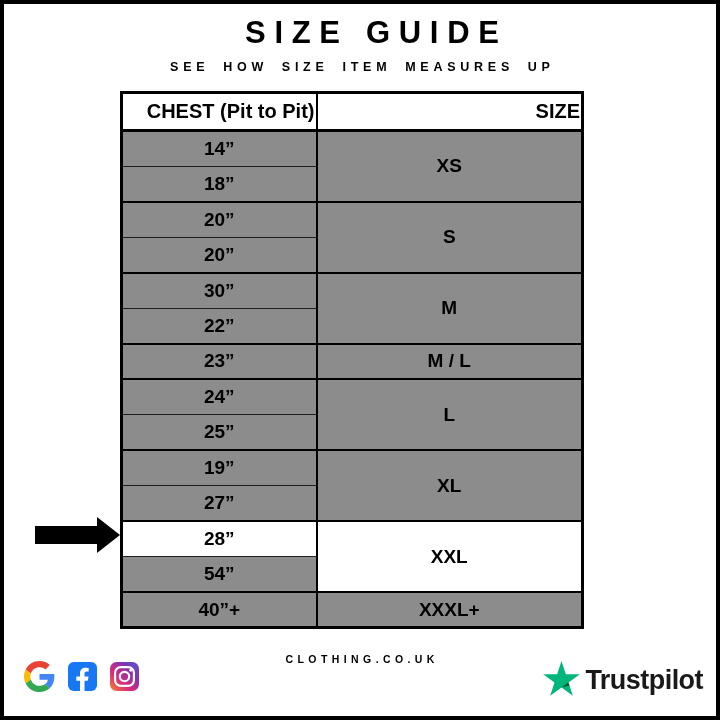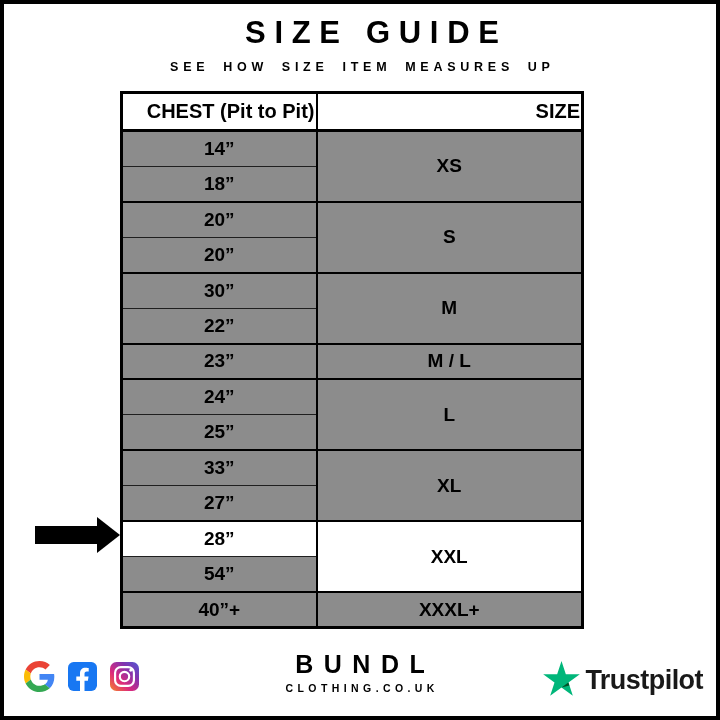--- a/index.html
+++ b/index.html
@@ -143,21 +143,21 @@
         <td class="size group-start" rowspan="1">M / L</td>
       </tr>
       <tr>
         <td class="chest group-start">24”</td>
         <td class="size group-start" rowspan="2">L</td>
       </tr>
       <tr>
         <td class="chest">25”</td>
       </tr>
       <tr>
-        <td class="chest group-start">33”</td>
+        <td class="chest group-start">19”</td>
         <td class="size group-start" rowspan="2">XL</td>
       </tr>
       <tr>
         <td class="chest">27”</td>
       </tr>
       <tr>
         <td class="chest group-start hl">28”</td>
         <td class="size group-start hl" rowspan="2">XXL</td>
       </tr>
       <tr>
@@ -202,21 +202,20 @@
       </defs>
       <rect width="40" height="40" rx="9" fill="url(#igg)"></rect>
       <rect x="7" y="7" width="26" height="26" rx="8" fill="none" stroke="#fff" stroke-width="3"></rect>
       <circle cx="20" cy="20" r="6.5" fill="none" stroke="#fff" stroke-width="3"></circle>
       <circle cx="28.7" cy="11.3" r="2" fill="#fff"></circle>
     </svg>
   </span>
 </div>
 
 <div class="brand">
-  <div class="brand-name">BUNDL</div>
   <div class="brand-domain">CLOTHING.CO.UK</div>
 </div>
 
 <div class="trustpilot">
   <span>
     <svg width="37" height="35" viewBox="0 0 44 42">
       <path fill="#00b67a" d="M44 16H27.2L22 0l-5.2 16H0l13.6 9.9L8.4 41.8 22 31.9l13.6 9.9-5.2-15.9L44 16z"></path>
       <path fill="#005128" d="M22 31.9l9.4-2.4-1.2-3.7z"></path>
     </svg>
   </span>

